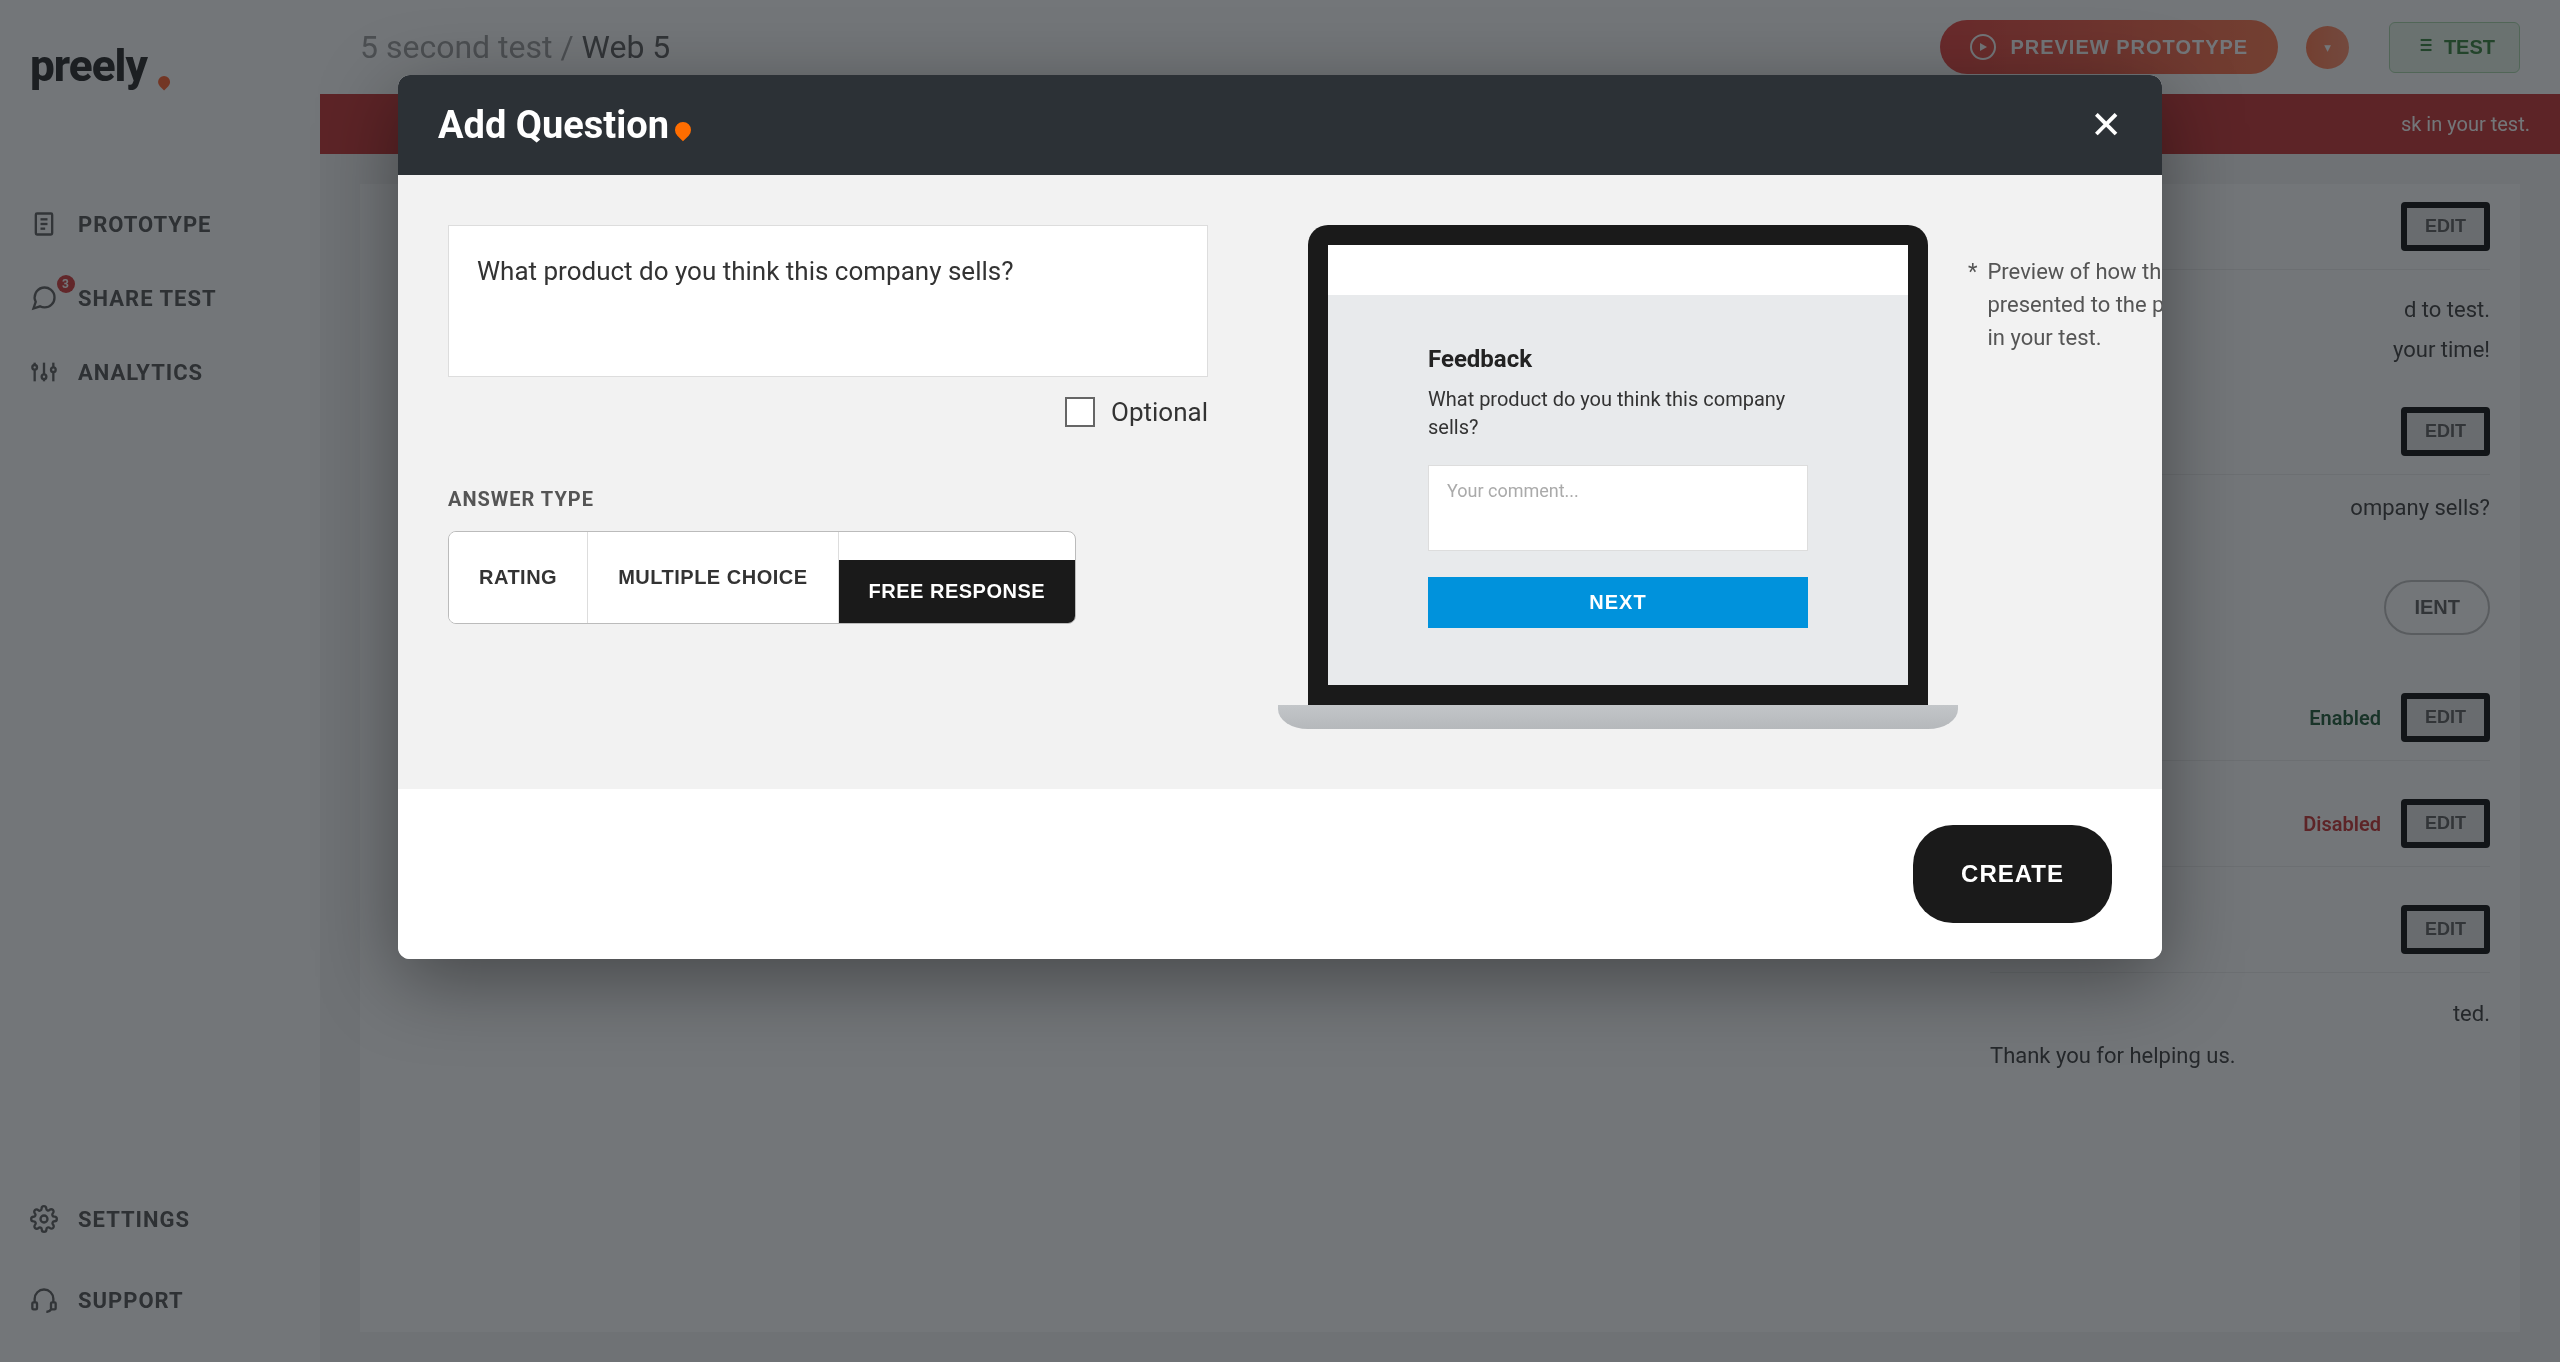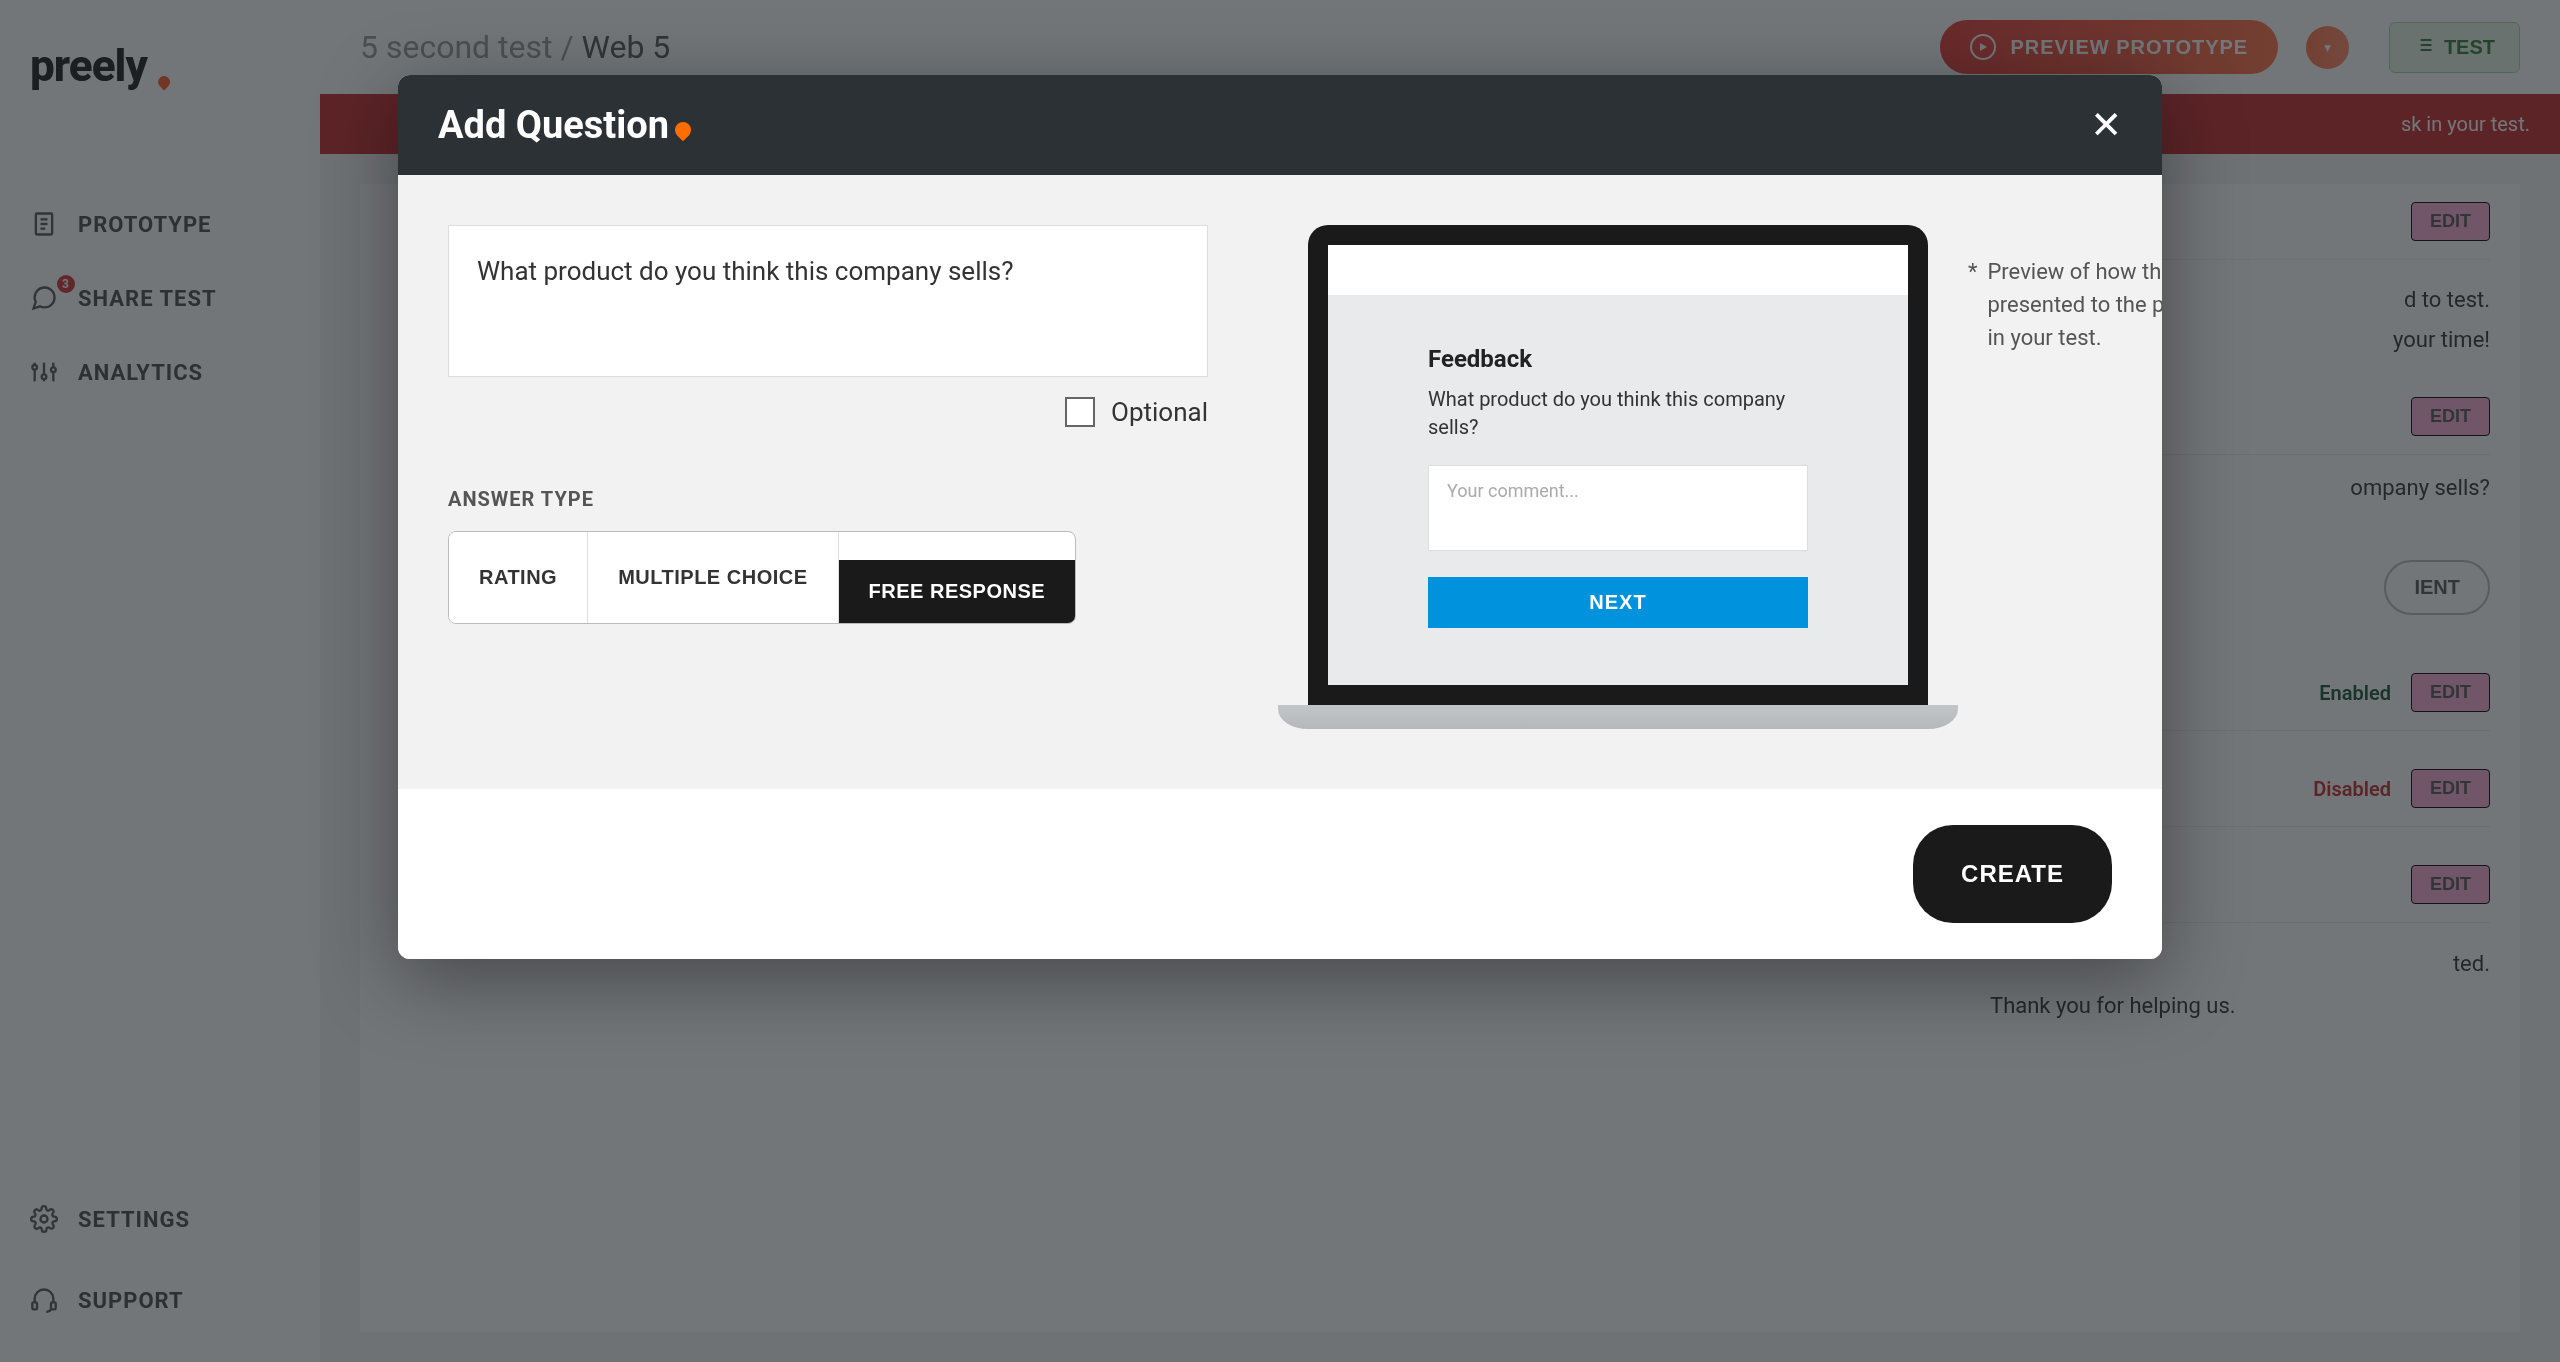--- a/index.html
+++ b/index.html
@@ -172,22 +172,22 @@
       display: flex;
       justify-content: flex-end;
       align-items: center;
       gap: 20px;
       padding: 18px 0;
       border-bottom: 1px solid #eee;
       font-size: 22px;
       color: #333;
     }
     .edit-btn {
-      background: #f9a8d4;
-      border: 1px solid #000000;
+      background: #e5e5e5;
+      border: 6px solid #000000;
       padding: 8px 18px;
       border-radius: 4px;
       font-size: 18px;
       font-weight: 600;
       color: #555;
     }
     .status-enabled { color: #14532d; font-weight: 600; font-size: 20px;}
     .status-disabled { color: #c62828; font-weight: 600; font-size: 20px;}
     .pill-btn {
       background: white;

